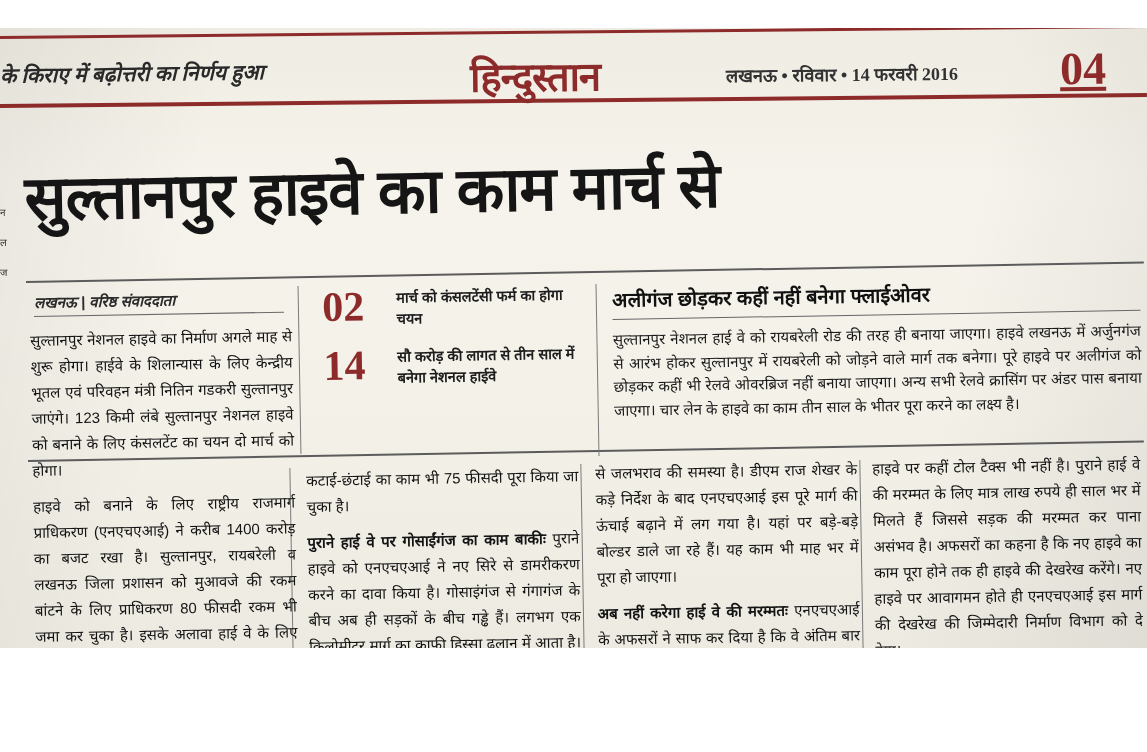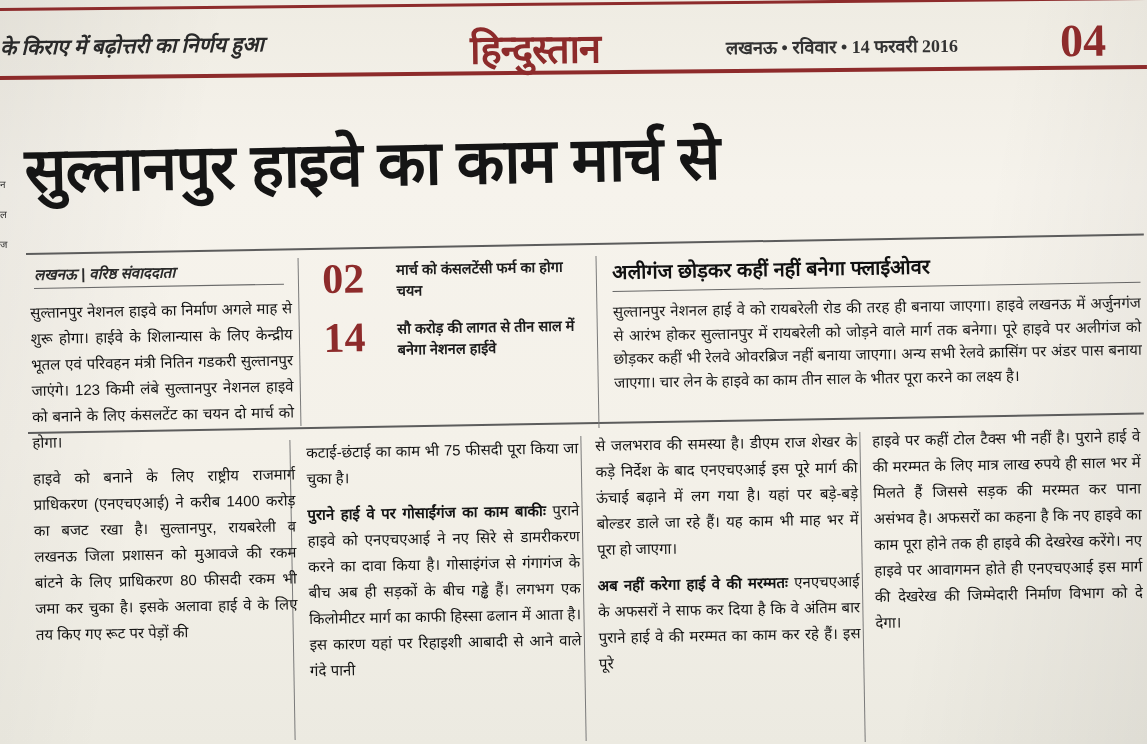--- a/index.html
+++ b/index.html
@@ -6,23 +6,24 @@
     margin: 0;
     padding: 0;
     background: #ffffff;
   }
   body {
     font-family: "Liberation Serif", serif;
   }
   #page {
     position: relative;
     width: 1147px;
-    height: 744px;
+    height: 620px;
     background: #f3efe7;
     overflow: hidden;
+    margin-top: 28px;
   }
   
   #paper {
     position: absolute;
     inset: 0;
     background:
       linear-gradient(100deg, rgba(0,0,0,0.05) 0%, rgba(0,0,0,0.0) 18%, rgba(0,0,0,0.0) 80%, rgba(0,0,0,0.06) 100%),
       linear-gradient(180deg, #efece3 0%, #f6f3ec 25%, #f4f1e9 60%, #eceae1 100%);
   }
   
@@ -81,20 +82,21 @@
     white-space: nowrap;
   }
   .mast-pageno {
     position: absolute;
     left: 1060px; top: 14px;
     font-family: "Liberation Serif", serif;
     font-weight: bold;
     font-size: 46px;
     color: #8d2b2b;
     transform: rotate(-0.6deg);
+    text-decoration: underline;
   }
   
   .headline {
     position: absolute;
     left: 24px;
     top: 140px;
     width: 1120px;
     font-family: "Liberation Sans", sans-serif;
     font-weight: bold;
     font-size: 62px;

